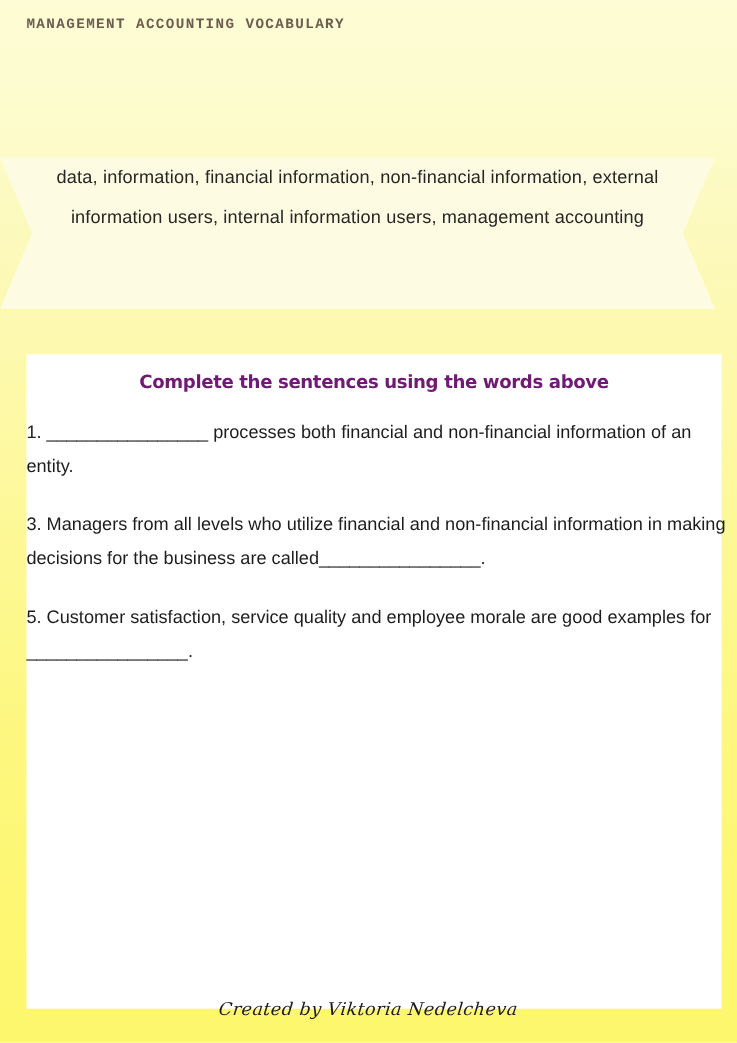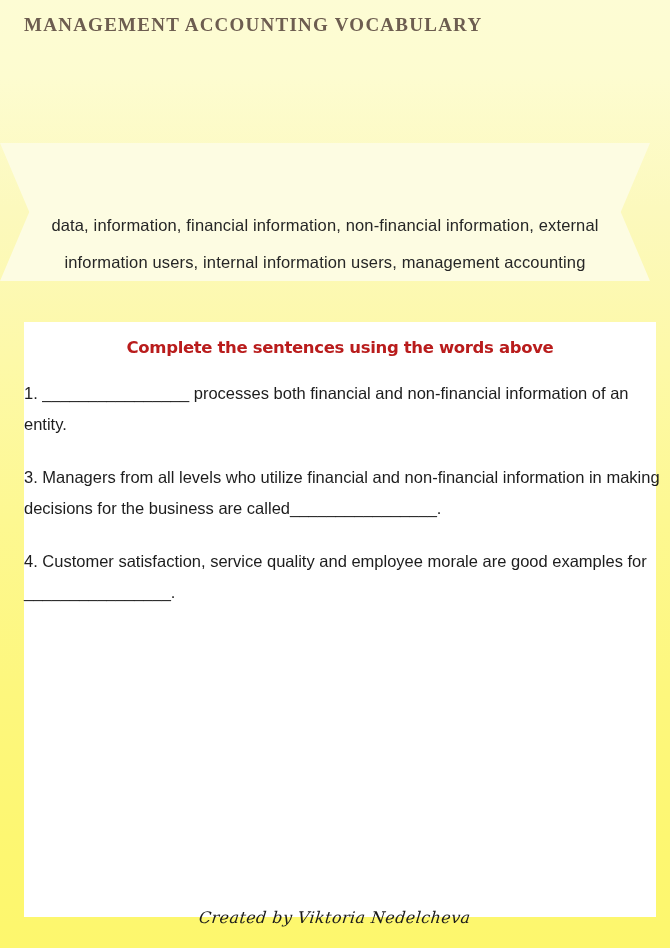--- a/index.html
+++ b/index.html
@@ -34,27 +34,27 @@
 
   
   .header {
     position: absolute;
     left: 24px;
     top: 14px;
     width: 620px;
   }
   .title {
     margin: 0;
-    font-size: 19px;
+    font-size: 13px;
     font-weight: bold;
     line-height: 1.18;
     letter-spacing: 1.25px;
     color: #6d5d50;
     text-transform: uppercase;
-    font-family: Liberation Serif, serif;
+    font-family: Liberation Mono, monospace;
   }
   .subtitle {
     margin: 0;
     padding-top: 28px;
     font-size: 19px;
     font-weight: bold;
     letter-spacing: 1.4px;
     color: #eda2a2;
     text-transform: uppercase;
     font-family: "DejaVu Sans", sans-serif;
@@ -64,21 +64,21 @@
   .ribbon {
     position: absolute;
     left: 0px;
     top: 143px;
     width: 650px;
     height: 138px;
     background: #fdfce2;
     -webkit-clip-path: polygon(0% 0%, 100% 0%, 95.5% 50%, 100% 100%, 0% 100%, 4.5% 50%);
     clip-path: polygon(0% 0%, 100% 0%, 95.5% 50%, 100% 100%, 0% 100%, 4.5% 50%);
     display: flex;
-    align-items: flex-end;
+    align-items: flex-start;
     justify-content: center;
   }
   .ribbon-text {
     width: 560px;
     text-align: center;
     font-size: 16.5px;
     line-height: 2.25;
     color: #262626;
     font-family: "Liberation Sans", sans-serif;
     letter-spacing: 0.15px;
@@ -92,21 +92,21 @@
     width: 632px;
     height: 595px;
     background: #ffffff;
   }
   .card-heading {
     margin: 0;
     padding: 16px 10px 0 10px;
     text-align: center;
     font-size: 16.5px;
     font-weight: bold;
-    color: #b91c1c;
+    color: #701a75;
     font-family: "DejaVu Sans", sans-serif;
     letter-spacing: -0.35px;
   }
   .questions {
     position: absolute;
     left: 0px;
     top: 56px;
     width: 552px;
   }
   .question {
@@ -152,21 +152,21 @@
   <div class="ribbon">
     <div class="ribbon-text">data, information, financial information, non-financial information, external information users, internal information users, management accounting</div>
   </div>
 
   <div class="card">
     <div class="card-heading">Complete the sentences using the words above</div>
 
     <div class="questions">
       <p class="question">1. ________________ processes both financial and non-financial information of an entity.</p>
       <p class="question">3. Managers from all levels who utilize financial and non-financial information in making decisions for the business are called________________.</p>
-      <p class="question">4. Customer satisfaction, service quality and employee morale are good examples for ________________.</p>
+      <p class="question">5. Customer satisfaction, service quality and employee morale are good examples for ________________.</p>
     </div>
   </div>
 
   <div class="footer">
     <span class="signature">Created by Viktoria Nedelcheva</span>
   </div>
 
 </div>
 
 </body></html>

